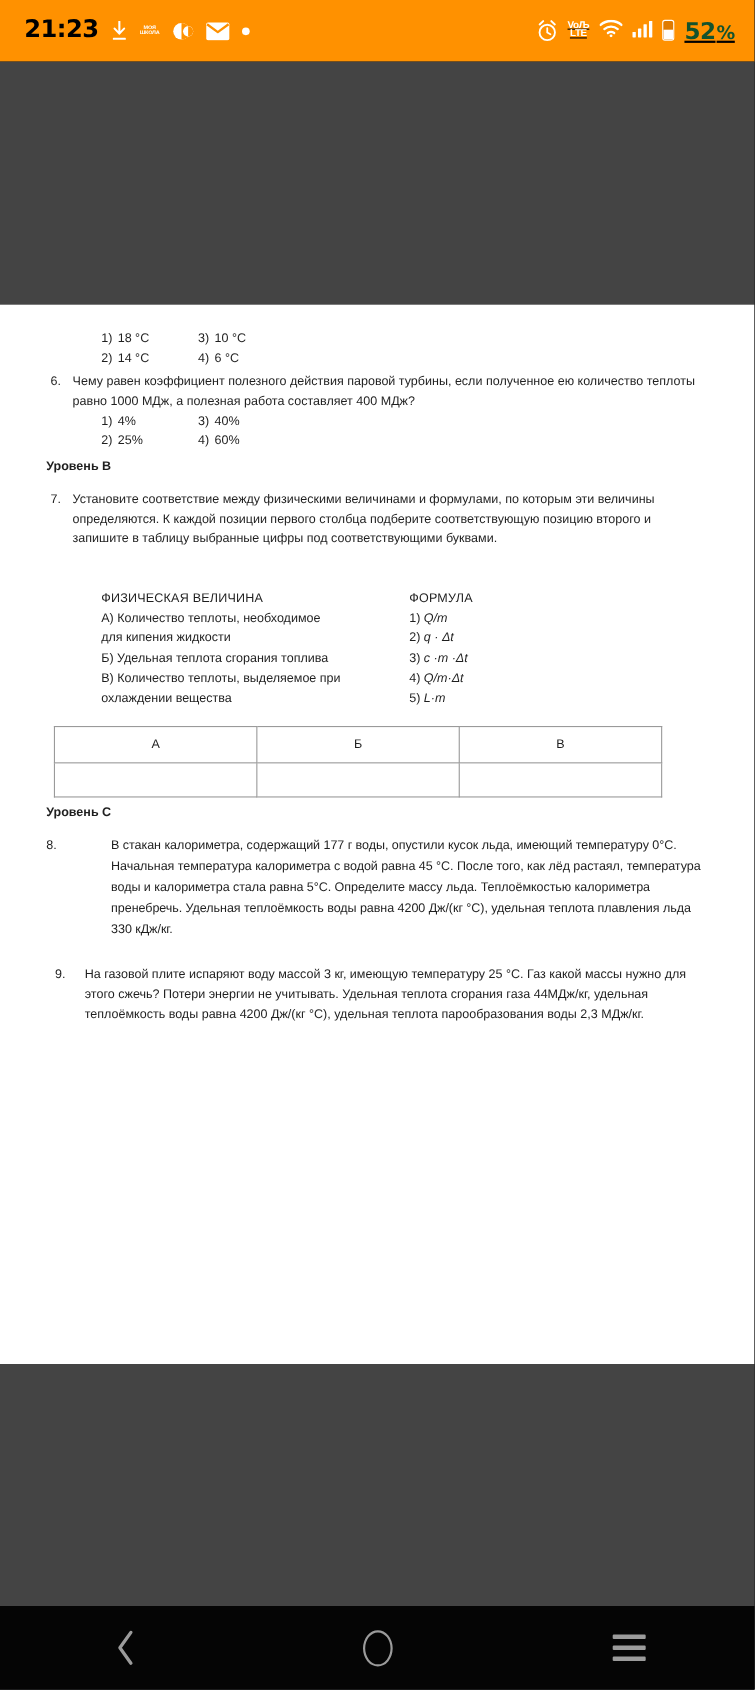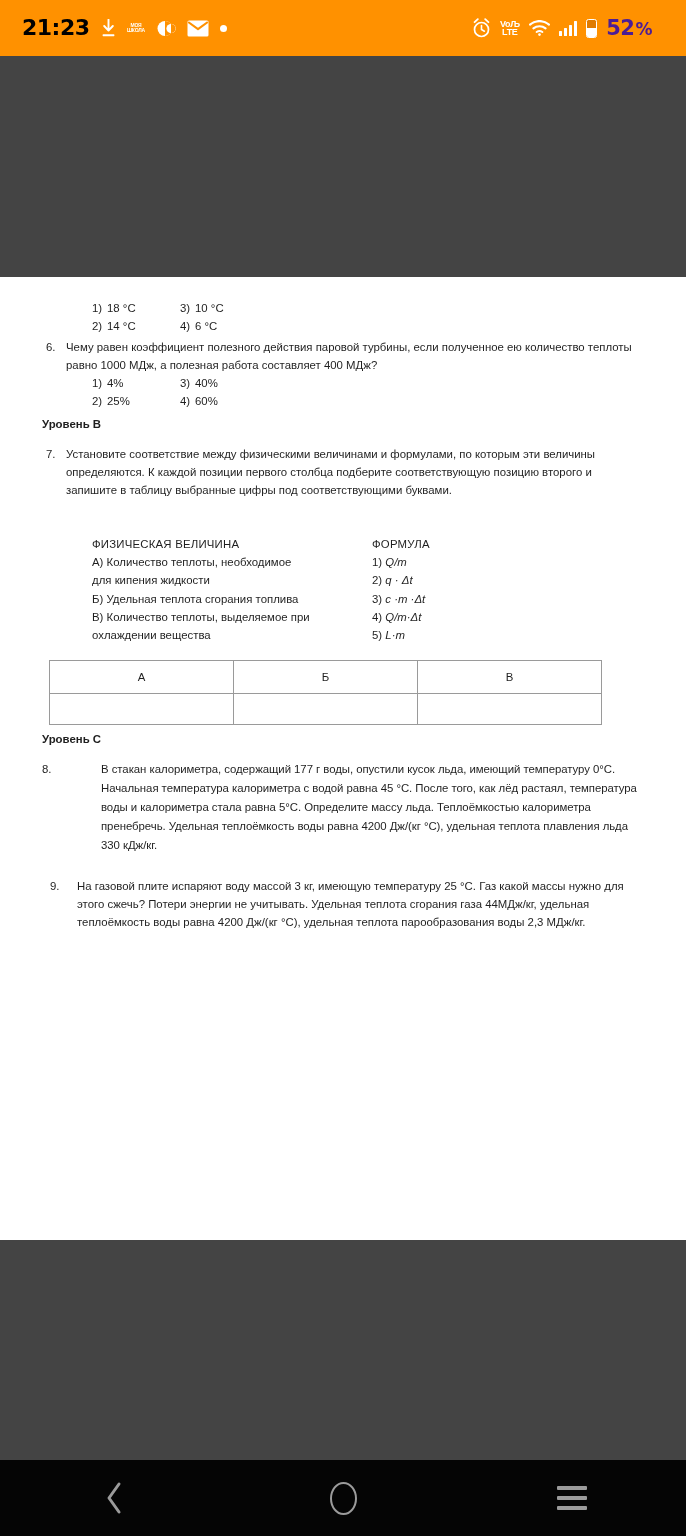--- a/index.html
+++ b/index.html
@@ -19,32 +19,33 @@
   
   .status-bar {
     position: absolute;
     top: 0; left: 0;
     width: 686px;
     height: 56px;
     background: #FF9100;
     display: flex;
     align-items: center;
     box-sizing: border-box;
-    padding: 0 34px 0 22px;
+    padding: 0 18px 0 22px;
   }
   .status-left {
     display: flex;
     align-items: center;
     gap: 11px;
   }
   .status-right {
     display: flex;
-    align-items: center;
+    align-items: flex-start;
     gap: 9px;
     margin-left: auto;
+    text-decoration: underline;
   }
   .clock {
     font-size: 22px;
     font-weight: bold;
     color: #000;
     letter-spacing: -0.5px;
     font-family: "DejaVu Sans", sans-serif;
     line-height: 1;
   }
   .sb-icon {
@@ -116,21 +117,21 @@
   }
   .battery .lvl {
     position: absolute;
     bottom: 0; left: 0; right: 0;
     height: 52%;
     background: #fff;
   }
   .batt-text {
     font-size: 21px;
     font-weight: bold;
-    color: #4c1d95;
+    color: #14532d;
     font-family: "DejaVu Sans", sans-serif;
     letter-spacing: -0.5px;
     line-height: 1;
   }
   .batt-text .pct { font-size: 17px; margin-left: 1px; }
 
   
   .viewer {
     position: absolute;
     top: 56px; left: 0;

